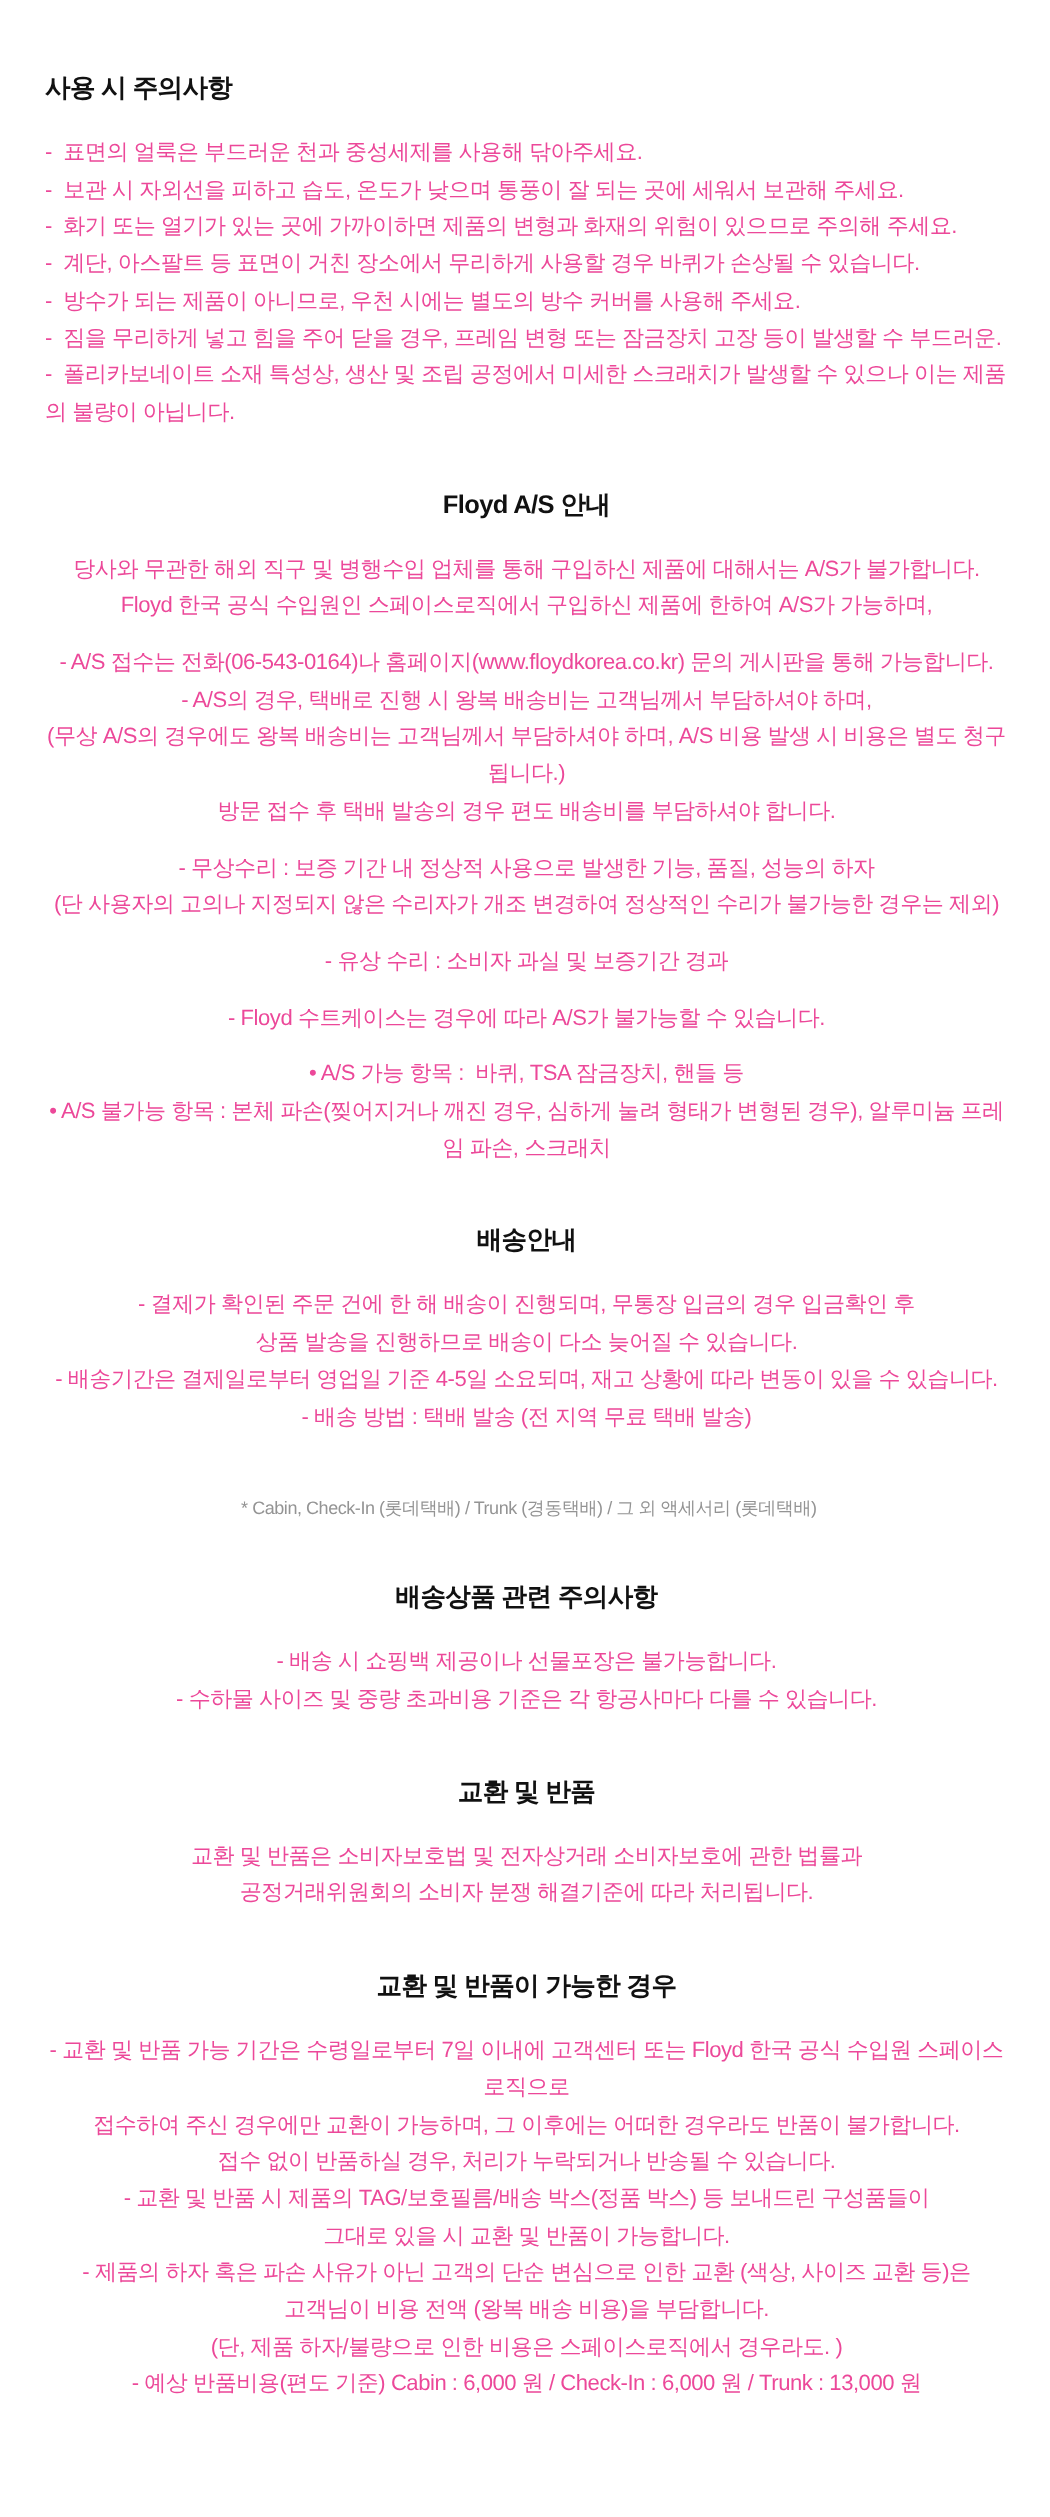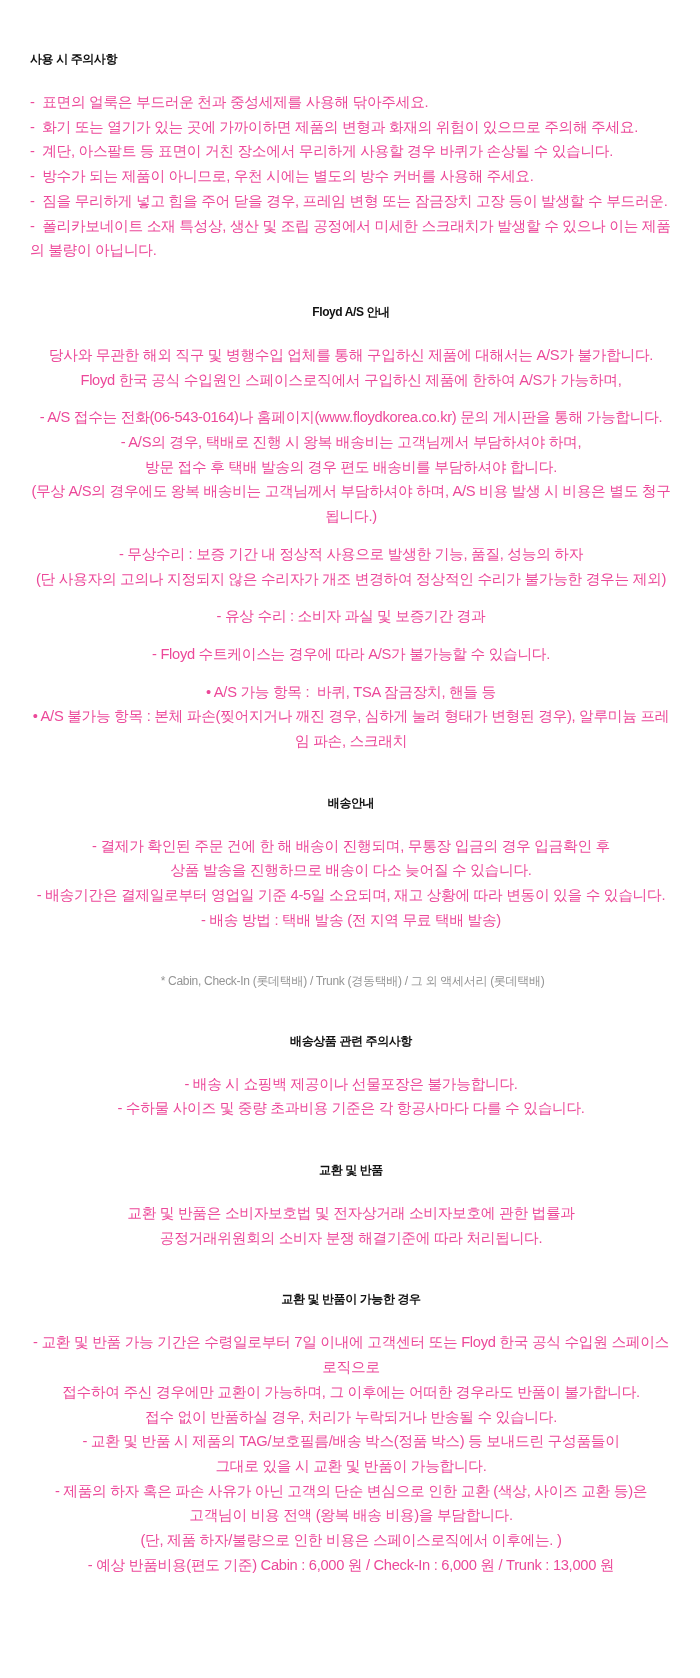--- a/index.html
+++ b/index.html
@@ -19,21 +19,21 @@
     box-sizing: border-box;
   }
   .section {
     margin: 0 0 0 0;
   }
   .section + .section {
     margin-top: 38px;
     text-align: center;
   }
   .section-heading {
-    font-size: 12px;
+    font-size: 17px;
     line-height: 22px;
     font-weight: 700;
     letter-spacing: -0.4px;
     margin: 0 0 20px 0;
     color: #111111;
   }
   .group {
     margin: 0 0 13px 0;
   }
   .group:last-child {
@@ -54,38 +54,39 @@
   }
 </style>
 </head>
 <body>
 
 <main class="content">
     <section class="section">
       <h2 class="section-heading">사용 시 주의사항</h2>
       <div class="group">
         <div class="line">-  표면의 얼룩은 부드러운 천과 중성세제를 사용해 닦아주세요.</div>
+        <div class="line">-  보관 시 자외선을 피하고 습도, 온도가 낮으며 통풍이 잘 되는 곳에 세워서 보관해 주세요.</div>
         <div class="line">-  화기 또는 열기가 있는 곳에 가까이하면 제품의 변형과 화재의 위험이 있으므로 주의해 주세요.</div>
         <div class="line">-  계단, 아스팔트 등 표면이 거친 장소에서 무리하게 사용할 경우 바퀴가 손상될 수 있습니다.</div>
         <div class="line">-  방수가 되는 제품이 아니므로, 우천 시에는 별도의 방수 커버를 사용해 주세요.</div>
         <div class="line">-  짐을 무리하게 넣고 힘을 주어 닫을 경우, 프레임 변형 또는 잠금장치 고장 등이 발생할 수 부드러운.</div>
         <div class="line">-  폴리카보네이트 소재 특성상, 생산 및 조립 공정에서 미세한 스크래치가 발생할 수 있으나 이는 제품의 불량이 아닙니다.</div>
       </div>
     </section>
     <section class="section">
       <h2 class="section-heading">Floyd A/S 안내</h2>
       <div class="group">
         <div class="line">당사와 무관한 해외 직구 및 병행수입 업체를 통해 구입하신 제품에 대해서는 A/S가 불가합니다.</div>
         <div class="line">Floyd 한국 공식 수입원인 스페이스로직에서 구입하신 제품에 한하여 A/S가 가능하며,</div>
       </div>
       <div class="group">
         <div class="line">- A/S 접수는 전화(06-543-0164)나 홈페이지(www.floydkorea.co.kr) 문의 게시판을 통해 가능합니다.</div>
         <div class="line">- A/S의 경우, 택배로 진행 시 왕복 배송비는 고객님께서 부담하셔야 하며,</div>
+        <div class="line">(무상 A/S의 경우에도 왕복 배송비는 고객님께서 부담하셔야 하며, A/S 비용 발생 시 비용은 별도 청구됩니다.)</div>
         <div class="line">방문 접수 후 택배 발송의 경우 편도 배송비를 부담하셔야 합니다.</div>
-        <div class="line">(무상 A/S의 경우에도 왕복 배송비는 고객님께서 부담하셔야 하며, A/S 비용 발생 시 비용은 별도 청구됩니다.)</div>
       </div>
       <div class="group">
         <div class="line">- 무상수리 : 보증 기간 내 정상적 사용으로 발생한 기능, 품질, 성능의 하자</div>
         <div class="line">(단 사용자의 고의나 지정되지 않은 수리자가 개조 변경하여 정상적인 수리가 불가능한 경우는 제외)</div>
       </div>
       <div class="group">
         <div class="line">- 유상 수리 : 소비자 과실 및 보증기간 경과</div>
       </div>
       <div class="group">
         <div class="line">- Floyd 수트케이스는 경우에 따라 A/S가 불가능할 수 있습니다.</div>
@@ -122,17 +123,17 @@
     <section class="section">
       <h2 class="section-heading">교환 및 반품이 가능한 경우</h2>
       <div class="group">
         <div class="line">- 교환 및 반품 가능 기간은 수령일로부터 7일 이내에 고객센터 또는 Floyd 한국 공식 수입원 스페이스로직으로</div>
         <div class="line">접수하여 주신 경우에만 교환이 가능하며, 그 이후에는 어떠한 경우라도 반품이 불가합니다.</div>
         <div class="line">접수 없이 반품하실 경우, 처리가 누락되거나 반송될 수 있습니다.</div>
         <div class="line">- 교환 및 반품 시 제품의 TAG/보호필름/배송 박스(정품 박스) 등 보내드린 구성품들이</div>
         <div class="line">그대로 있을 시 교환 및 반품이 가능합니다.</div>
         <div class="line">- 제품의 하자 혹은 파손 사유가 아닌 고객의 단순 변심으로 인한 교환 (색상, 사이즈 교환 등)은</div>
         <div class="line">고객님이 비용 전액 (왕복 배송 비용)을 부담합니다.</div>
-        <div class="line">(단, 제품 하자/불량으로 인한 비용은 스페이스로직에서 이후에는. )</div>
+        <div class="line">(단, 제품 하자/불량으로 인한 비용은 스페이스로직에서 경우라도. )</div>
         <div class="line">- 예상 반품비용(편도 기준) Cabin : 6,000 원 / Check-In : 6,000 원 / Trunk : 13,000 원</div>
       </div>
     </section>
   </main>
 
 </body></html>

